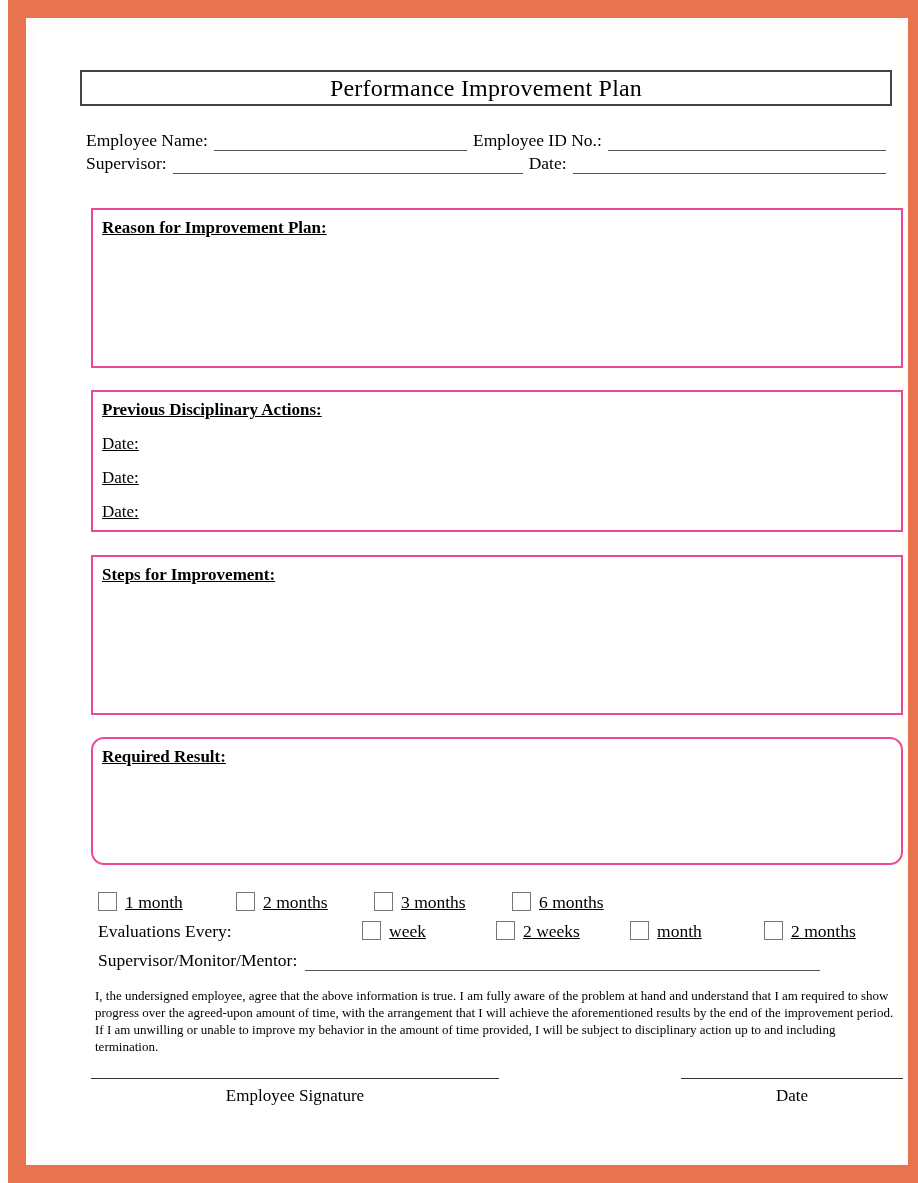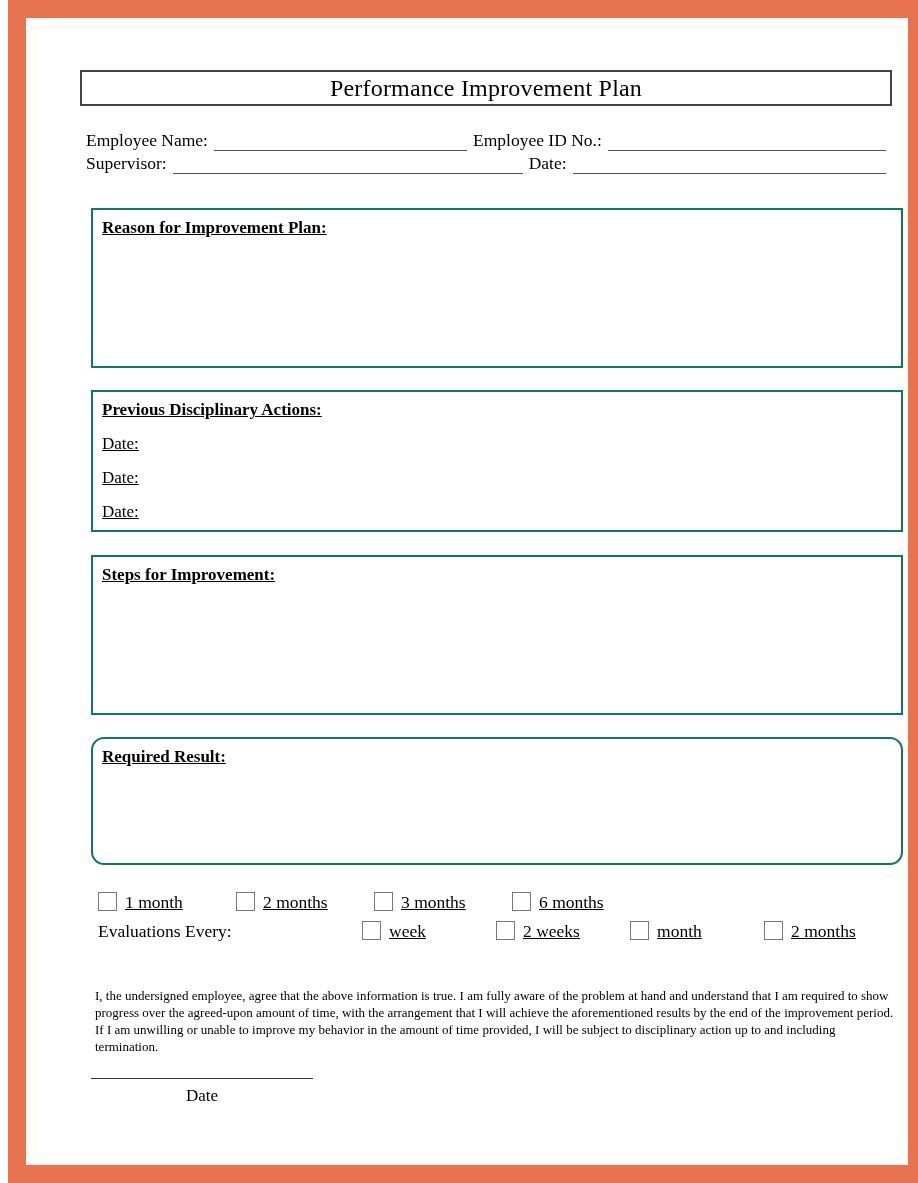--- a/index.html
+++ b/index.html
@@ -82,21 +82,21 @@
   .rule.short-a { width: 253px; }
   .rule.short-b { width: 253px; }
   .rule.wide-a  { flex: 1; }
   .rule.wide-b  { flex: 1; }
 
   
   .section-box {
     position: absolute;
     left: 53px;
     width: 812px;
-    border: 2px solid #0f766e;
+    border: 2px solid #ec4899;
     box-sizing: border-box;
   }
   .section-title {
     font-size: 17px;
     font-weight: bold;
     text-decoration: underline;
     margin: 8px 0 0 9px;
     display: inline-block;
   }
   .date-line {
@@ -284,24 +284,32 @@
             <span class="checkbox"></span>
             <span>month</span>
           </span>
           <span class="check-cell">
             <span class="checkbox"></span>
             <span>2 months</span>
           </span>
         </div>
       </div>
 
+      <div class="sup-row">
+        <span>Supervisor/Monitor/Mentor:</span>
+        <span class="sup-rule"></span>
+      </div>
 
       <p class="agreement">I, the undersigned employee, agree that the above information is true. I am fully aware of the problem at hand and understand that I am required to show progress over the agreed-upon amount of time, with the arrangement that I will achieve the aforementioned results by the end of the improvement period. If I am unwilling or unable to improve my behavior in the amount of time provided, I will be subject to disciplinary action up to and including termination.</p>
 
       <div class="sig-area">
+        <div class="sig-col left">
+          <div class="sig-rule"></div>
+          <div class="sig-label">Employee Signature</div>
+        </div>
         <div class="sig-col right">
           <div class="sig-rule"></div>
           <div class="sig-label">Date</div>
         </div>
       </div>
 
     </div>
   </div>
 </div>
 

